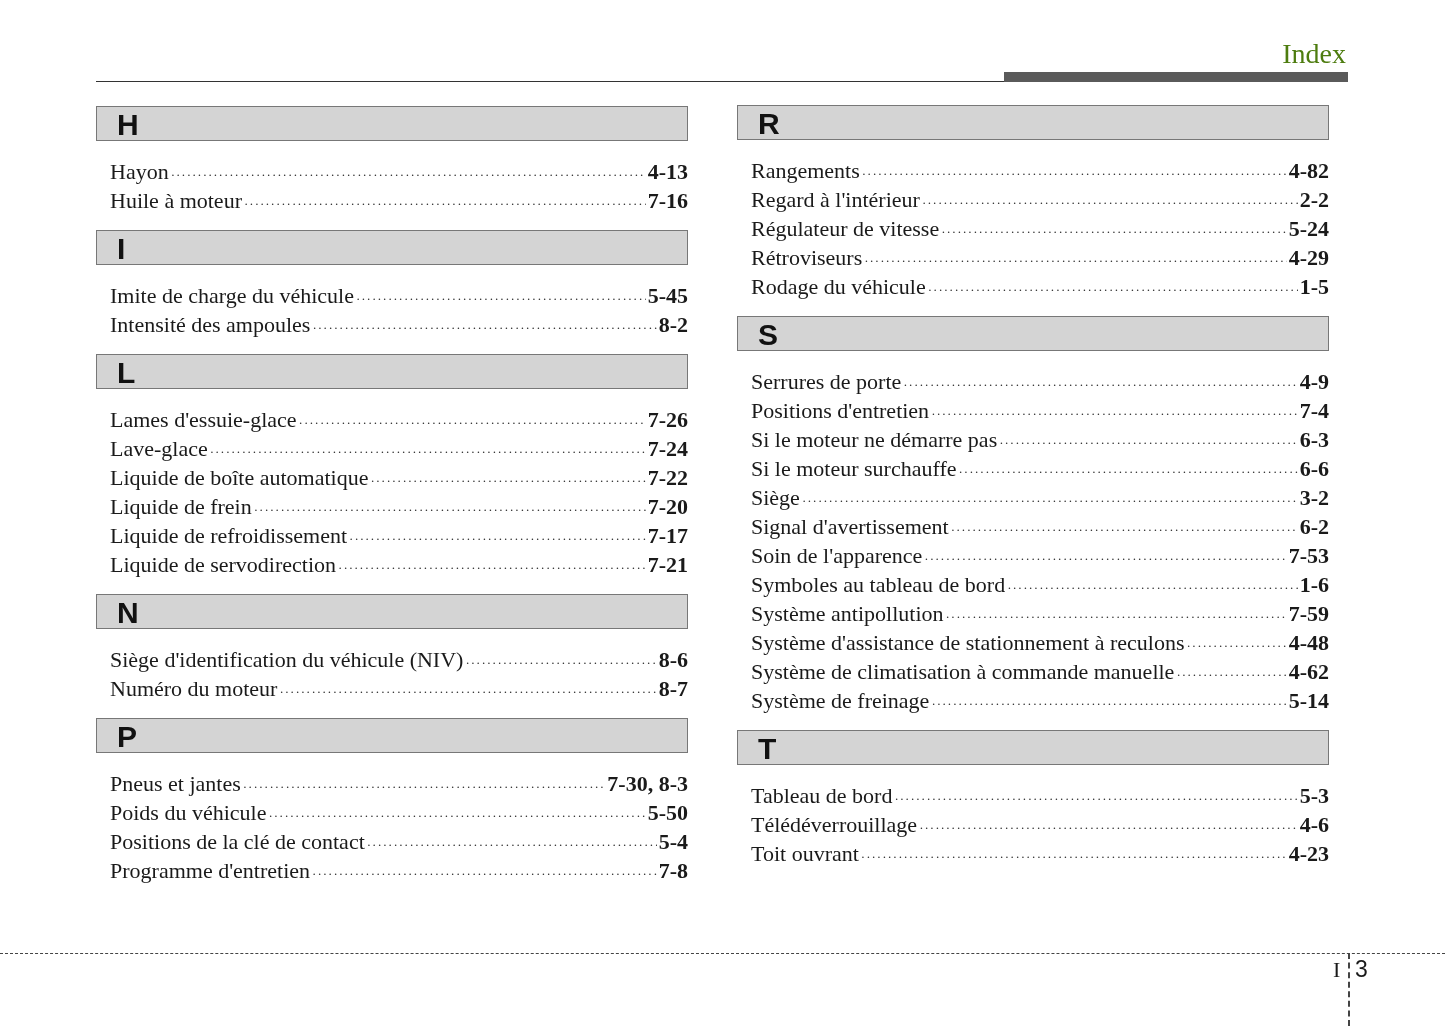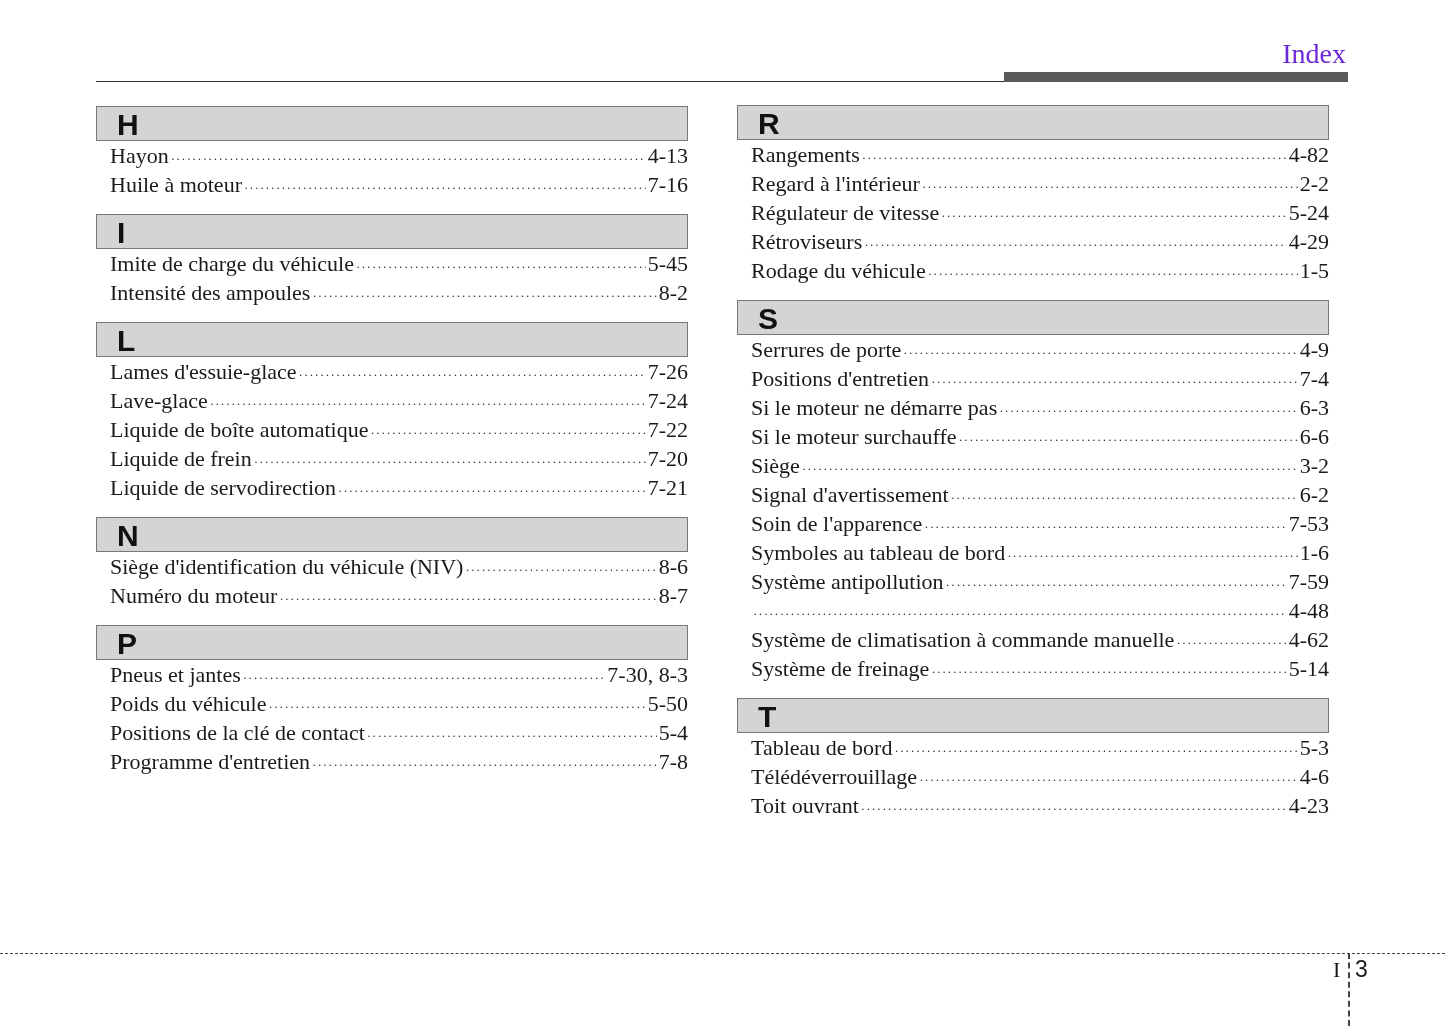--- a/index.html
+++ b/index.html
@@ -1,34 +1,34 @@
 <!DOCTYPE html>
 <html><head>
   <meta charset="utf-8">
   <style>
     html, body { margin: 0; padding: 0; background: #ffffff; }
     body { width: 1445px; height: 1026px; position: relative; overflow: hidden;
            font-family: "Liberation Serif", serif; color: #1a1a1a; }
-    .header-title { position: absolute; right: 99px; top: 38px; font-size: 28px; color: #6d28d9; }
+    .header-title { position: absolute; right: 99px; top: 38px; font-size: 28px; color: #4d7c0f; }
     .header-rule { position: absolute; left: 96px; top: 81px; width: 908px; height: 1px; background: #333; }
     .header-bar { position: absolute; left: 1004px; top: 72px; width: 344px; height: 10px; background: #5a5a5a; }
     .col { position: absolute; width: 592px; }
     .col-left { left: 96px; top: 106px; }
     .col-right { left: 737px; top: 105px; }
     .section { margin: 0; }
     .letter-box { height: 35px; background: #d4d4d4; border: 1px solid #777; box-sizing: border-box;
                   font-family: "Liberation Sans", sans-serif; font-weight: bold; font-size: 30px;
                   line-height: 35px; padding-left: 20px; color: #111; }
-    .entries { padding: 0 0 0 14px; margin-bottom: 15px; }
+    .entries { padding: 16px 0 0 14px; margin-bottom: 15px; }
     .entry { display: flex; align-items: baseline; height: 29px; font-size: 22px; line-height: 29px; }
     .entry .label { white-space: nowrap; }
     .entry .dots { flex: 1; overflow: hidden; white-space: nowrap; margin: 0 2px; color: #333;
                    font-size: 13px; letter-spacing: 1px; }
     .entry .dots::before { content: "······································································································································································"; }
-    .entry .page { white-space: nowrap; }
+    .entry .page { white-space: nowrap; font-weight: bold; }
     .footer-dash { position: absolute; left: 0; top: 953px; width: 1445px; border-top: 1px dashed #444; }
     .footer-vdash { position: absolute; left: 1348px; top: 953px; height: 73px; border-left: 2px dashed #444; }
     .footer-chapter { position: absolute; left: 1333px; top: 957px; font-size: 22px; }
     .footer-page { position: absolute; left: 1355px; top: 956px; font-size: 23px;
                    font-family: "Liberation Sans", sans-serif; }
   </style>
 </head>
 <body>
 
 <div class="header-title">Index</div>
@@ -83,20 +83,25 @@
           <span class="label">Liquide de boîte automatique</span>
           <span class="dots"></span>
           <span class="page">7-22</span>
         </div>
         <div class="entry">
           <span class="label">Liquide de frein</span>
           <span class="dots"></span>
           <span class="page">7-20</span>
         </div>
         <div class="entry">
+          <span class="label">Liquide de refroidissement</span>
+          <span class="dots"></span>
+          <span class="page">7-17</span>
+        </div>
+        <div class="entry">
           <span class="label">Liquide de servodirection</span>
           <span class="dots"></span>
           <span class="page">7-21</span>
         </div>
       </div>
     </div>
     <div class="section">
       <div class="letter-box">N</div>
       <div class="entries">
         <div class="entry">
@@ -210,20 +215,21 @@
           <span class="label">Symboles au tableau de bord</span>
           <span class="dots"></span>
           <span class="page">1-6</span>
         </div>
         <div class="entry">
           <span class="label">Système antipollution</span>
           <span class="dots"></span>
           <span class="page">7-59</span>
         </div>
         <div class="entry">
+          <span class="label">Système d'assistance de stationnement à reculons</span>
           <span class="dots"></span>
           <span class="page">4-48</span>
         </div>
         <div class="entry">
           <span class="label">Système de climatisation à commande manuelle</span>
           <span class="dots"></span>
           <span class="page">4-62</span>
         </div>
         <div class="entry">
           <span class="label">Système de freinage</span>

